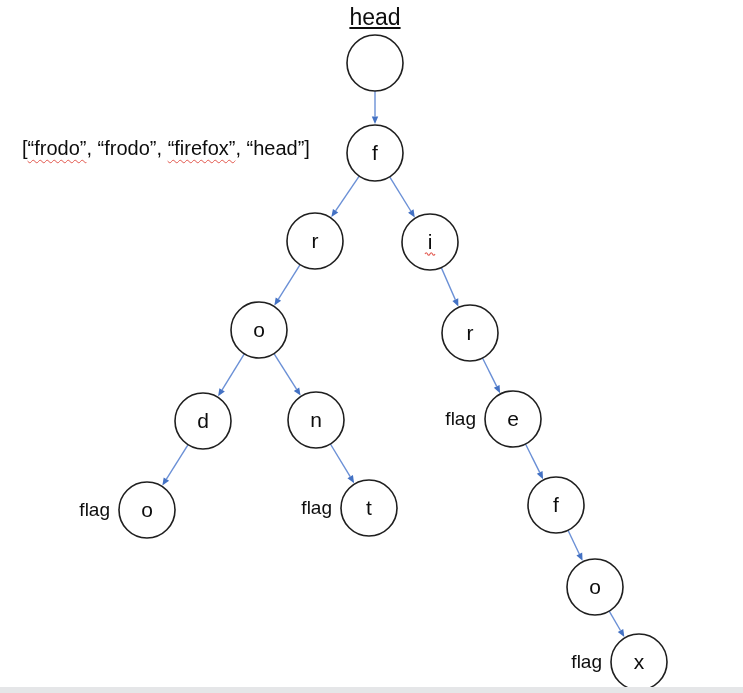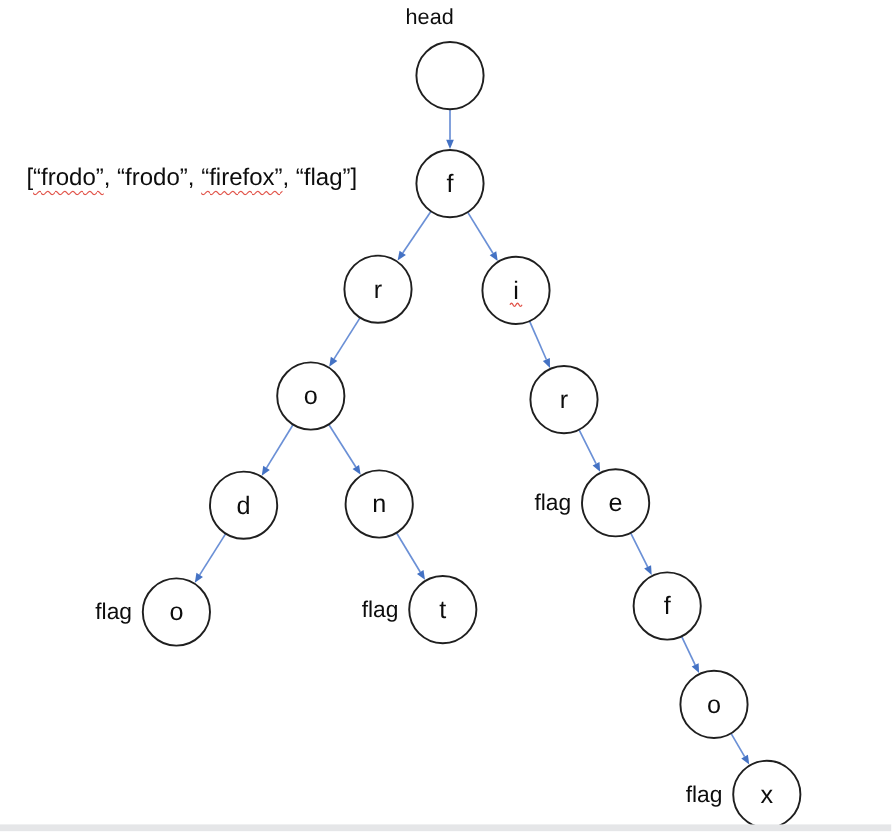--- a/index.html
+++ b/index.html
@@ -19,23 +19,25 @@
   .diagram-svg {
     position: absolute;
     left: 0; top: 0;
     width: 743px; height: 693px;
   }
   .head-label {
     position: absolute;
     left: 338px;
     top: 4px;
     width: 74px;
-    font-size: 18px;
+    text-align: center;
+    font-size: 23px;
     font-weight: 400;
     color: #0d0d0d;
+    text-decoration: underline;
   }
   .word-list {
     position: absolute;
     left: 22px;
     top: 137px;
     font-size: 20px;
     color: #0d0d0d;
     white-space: nowrap;
   }
   .word-list .misspelled {
@@ -148,17 +150,17 @@
       </g>
       <g>
         <circle cx="639" cy="662" r="28" fill="#ffffff" stroke="#1f1f1f" stroke-width="1.6"></circle>
         <text x="639" y="669" class="node-letter">x</text>
         <text x="602" y="668" text-anchor="end" class="flag-label">flag</text>
       </g>
     </svg>
 
   <div class="head-label">head</div>
 
-  <div class="word-list">[<span class="misspelled">“frodo”</span>, <span>“frodo”</span>, <span class="misspelled">“firefox”</span>, <span>“flag”</span>]</div>
+  <div class="word-list">[<span class="misspelled">“frodo”</span>, <span>“frodo”</span>, <span class="misspelled">“firefox”</span>, <span>“head”</span>]</div>
 
   <div class="bottom-bar" style="background: rgb(229, 230, 232);"></div>
 
 </div>
 
 </body></html>

